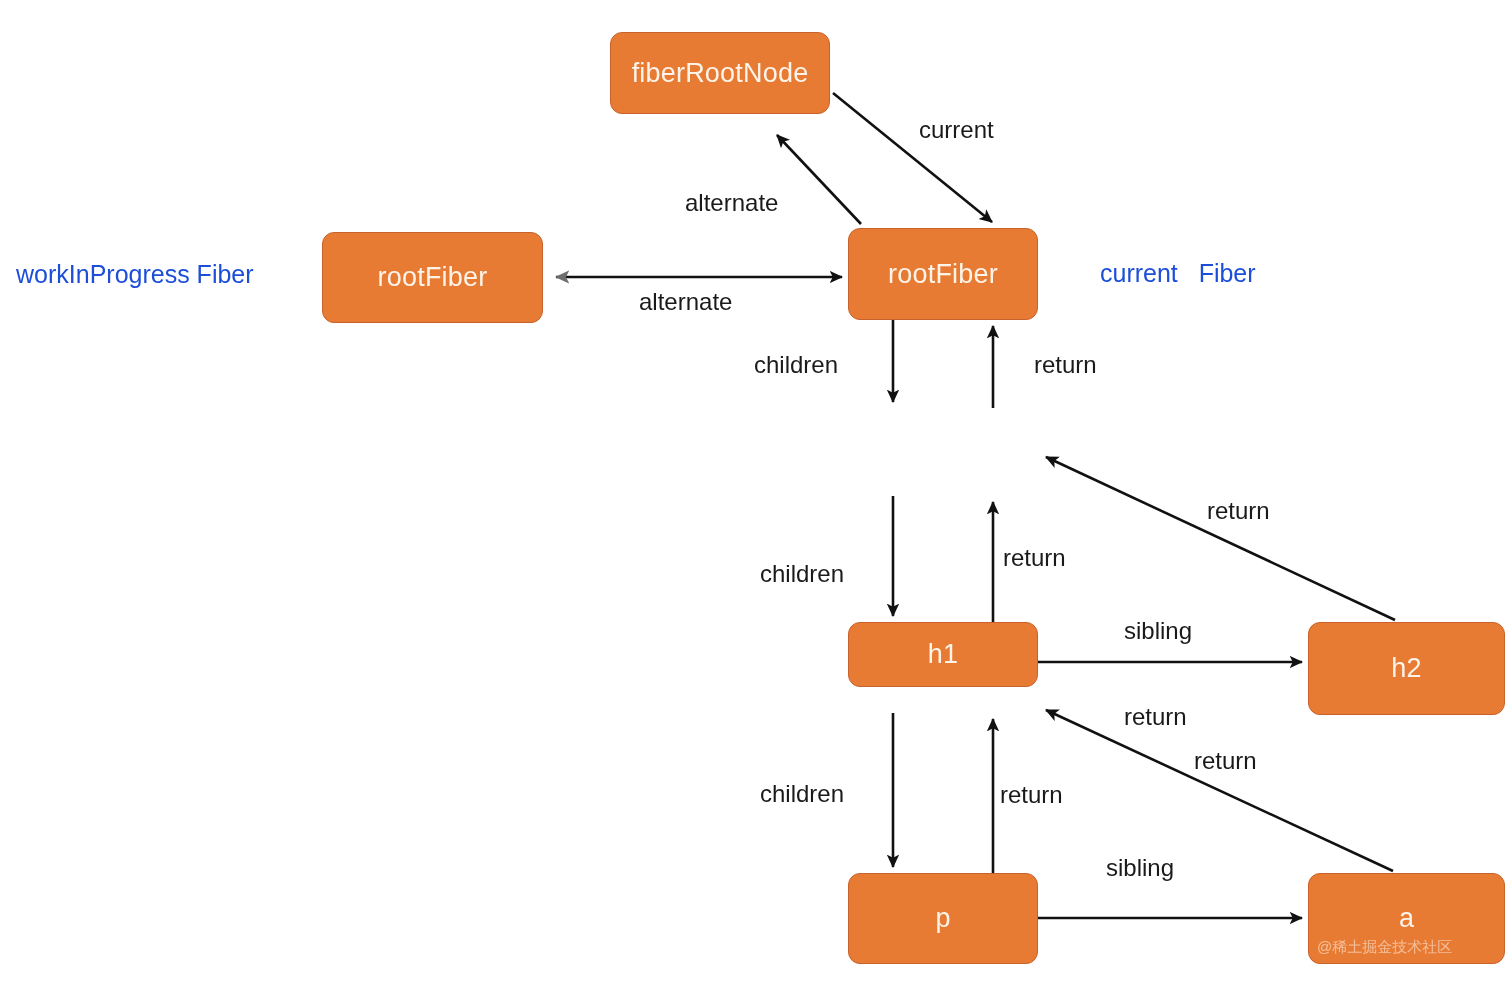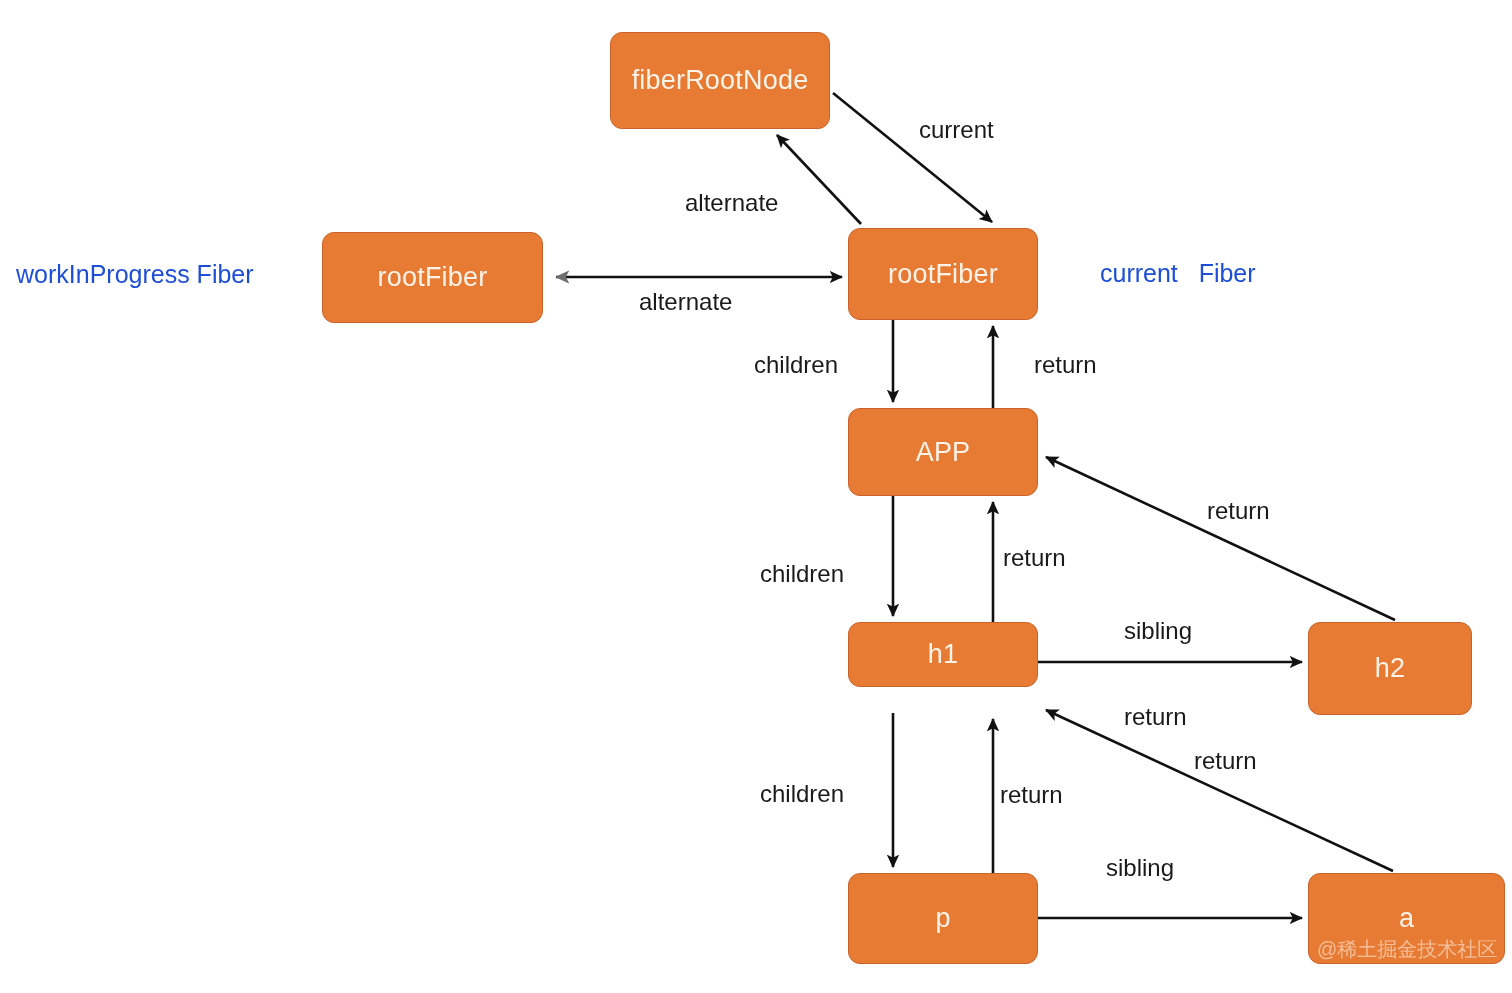--- a/index.html
+++ b/index.html
@@ -63,21 +63,21 @@
     font-size: 25px;
     font-weight: 400;
     white-space: pre;
     z-index: 4;
     line-height: 1;
   }
   .watermark {
     position: absolute;
     color: rgba(255, 244, 235, 0.55);
     font-family: "Liberation Sans", sans-serif;
-    font-size: 20px;
+    font-size: 15px;
     white-space: pre;
     z-index: 5;
     line-height: 1;
   }
 </style>
 </head>
 <body>
 
 <div id="canvas">
 
@@ -111,41 +111,38 @@
 
     <line x1="893" y1="713" x2="893" y2="867" stroke="#111111" stroke-width="2.6" marker-end="url(#arrow)"></line>
 
     <line x1="993" y1="873" x2="993" y2="719" stroke="#111111" stroke-width="2.6" marker-end="url(#arrow)"></line>
 
     <line x1="1393" y1="871" x2="1046" y2="710" stroke="#111111" stroke-width="2.6" marker-end="url(#arrow)"></line>
 
     <line x1="1038" y1="918" x2="1302" y2="918" stroke="#111111" stroke-width="2.6" marker-end="url(#arrow)"></line>
   </svg>
 
-  <div class="node" style="left:610px; top:32px; width:220px; height:97px;">
+  <div class="node" style="left:610px; top:32px; width:220px; height:82px;">
     <span class="node-label">fiberRootNode</span>
   </div>
 
   <div class="node" style="left:322px; top:232px; width:221px; height:91px;">
     <span class="node-label">rootFiber</span>
   </div>
 
   <div class="node" style="left:848px; top:228px; width:190px; height:92px;">
     <span class="node-label">rootFiber</span>
   </div>
 
-  <div class="node" style="left:848px; top:408px; width:190px; height:88px;">
-    <span class="node-label">APP</span>
-  </div>
 
   <div class="node" style="left:848px; top:622px; width:190px; height:65px;">
     <span class="node-label">h1</span>
   </div>
 
-  <div class="node" style="left:1308px; top:622px; width:164px; height:93px;">
+  <div class="node" style="left:1308px; top:622px; width:197px; height:93px;">
     <span class="node-label">h2</span>
   </div>
 
   <div class="node" style="left:848px; top:873px; width:190px; height:91px;">
     <span class="node-label">p</span>
   </div>
 
   <div class="node" style="left:1308px; top:873px; width:197px; height:91px;">
     <span class="node-label">a</span>
   </div>

